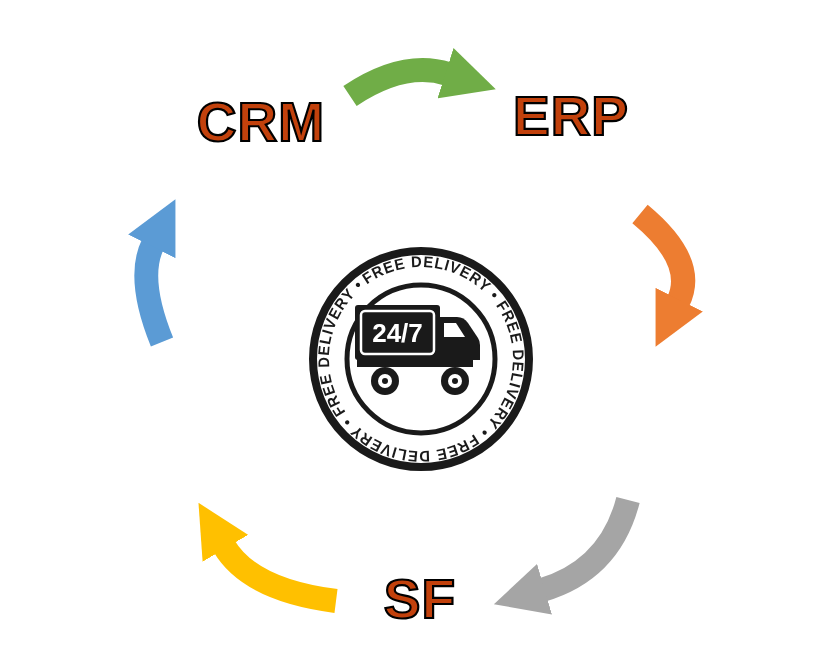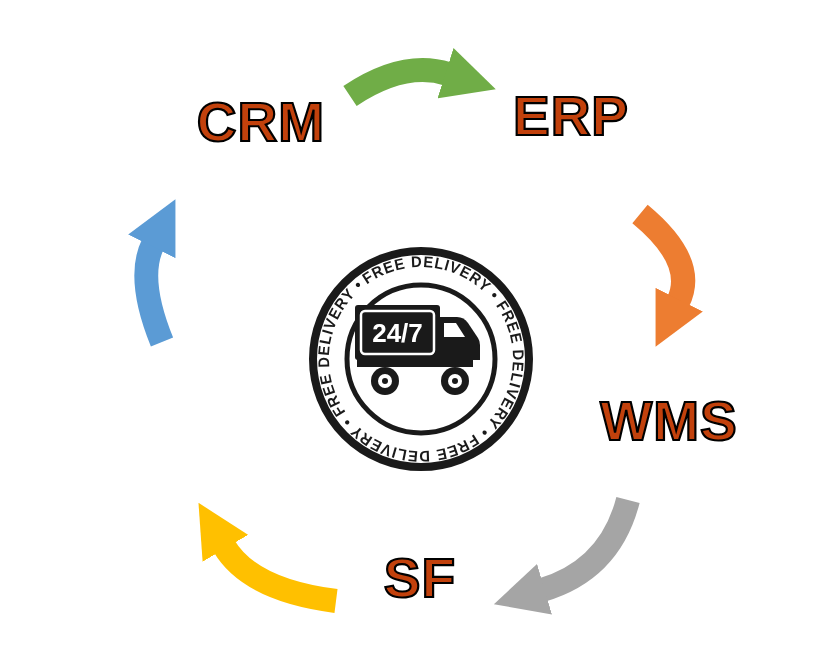--- a/index.html
+++ b/index.html
@@ -19,21 +19,21 @@
     font-weight: bold;
     color: #c2410c;
     letter-spacing: 1px;
     -webkit-text-stroke: 2.2px #000;
     white-space: nowrap;
     user-select: none;
   }
   .node-crm  { left: 261px; top: 122px; }
   .node-erp  { left: 571px; top: 116px; }
   .node-wms  { left: 669px; top: 421px; }
-  .node-sf   { left: 420px; top: 578px; }
+  .node-sf   { left: 420px; top: 599px; }
   .node-724  { left: 164px; top: 419px; }
   .badge {
     position: absolute;
     left: 305px;
     top: 243px;
     width: 232px;
     height: 232px;
   }
   .badge svg { display: block; }
 </style>
@@ -67,21 +67,20 @@
 
     <path d="M 628 500 Q 610 570 542 590" fill="none" stroke-width="24" marker-end="url(#head2)" stroke="#A5A5A5"></path>
 
     <path d="M 336 601 Q 250 590 224 546" fill="none" stroke-width="24" marker-end="url(#head3)" stroke="#FFC000"></path>
 
     <path d="M 162 342 Q 136 278 153 244" fill="none" stroke-width="24" marker-end="url(#head4)" stroke="#5B9BD5"></path>
   </svg>
 
   <div class="node node-crm">CRM</div>
   <div class="node node-erp">ERP</div>
-  <div class="node node-wms">WMS</div>
   <div class="node node-sf">SF</div>
 
   <div class="badge">
     <svg width="232" height="232" viewBox="0 0 232 232">
       <circle cx="116" cy="116" r="108" fill="#ffffff" stroke="#1a1a1a" stroke-width="8"></circle>
       <circle cx="116" cy="116" r="74" fill="#ffffff" stroke="#1a1a1a" stroke-width="5"></circle>
 
       <defs>
         <path id="ringPath" d="M 116 24 a 92 92 0 1 1 -0.1 0" fill="none"></path>
       </defs>

